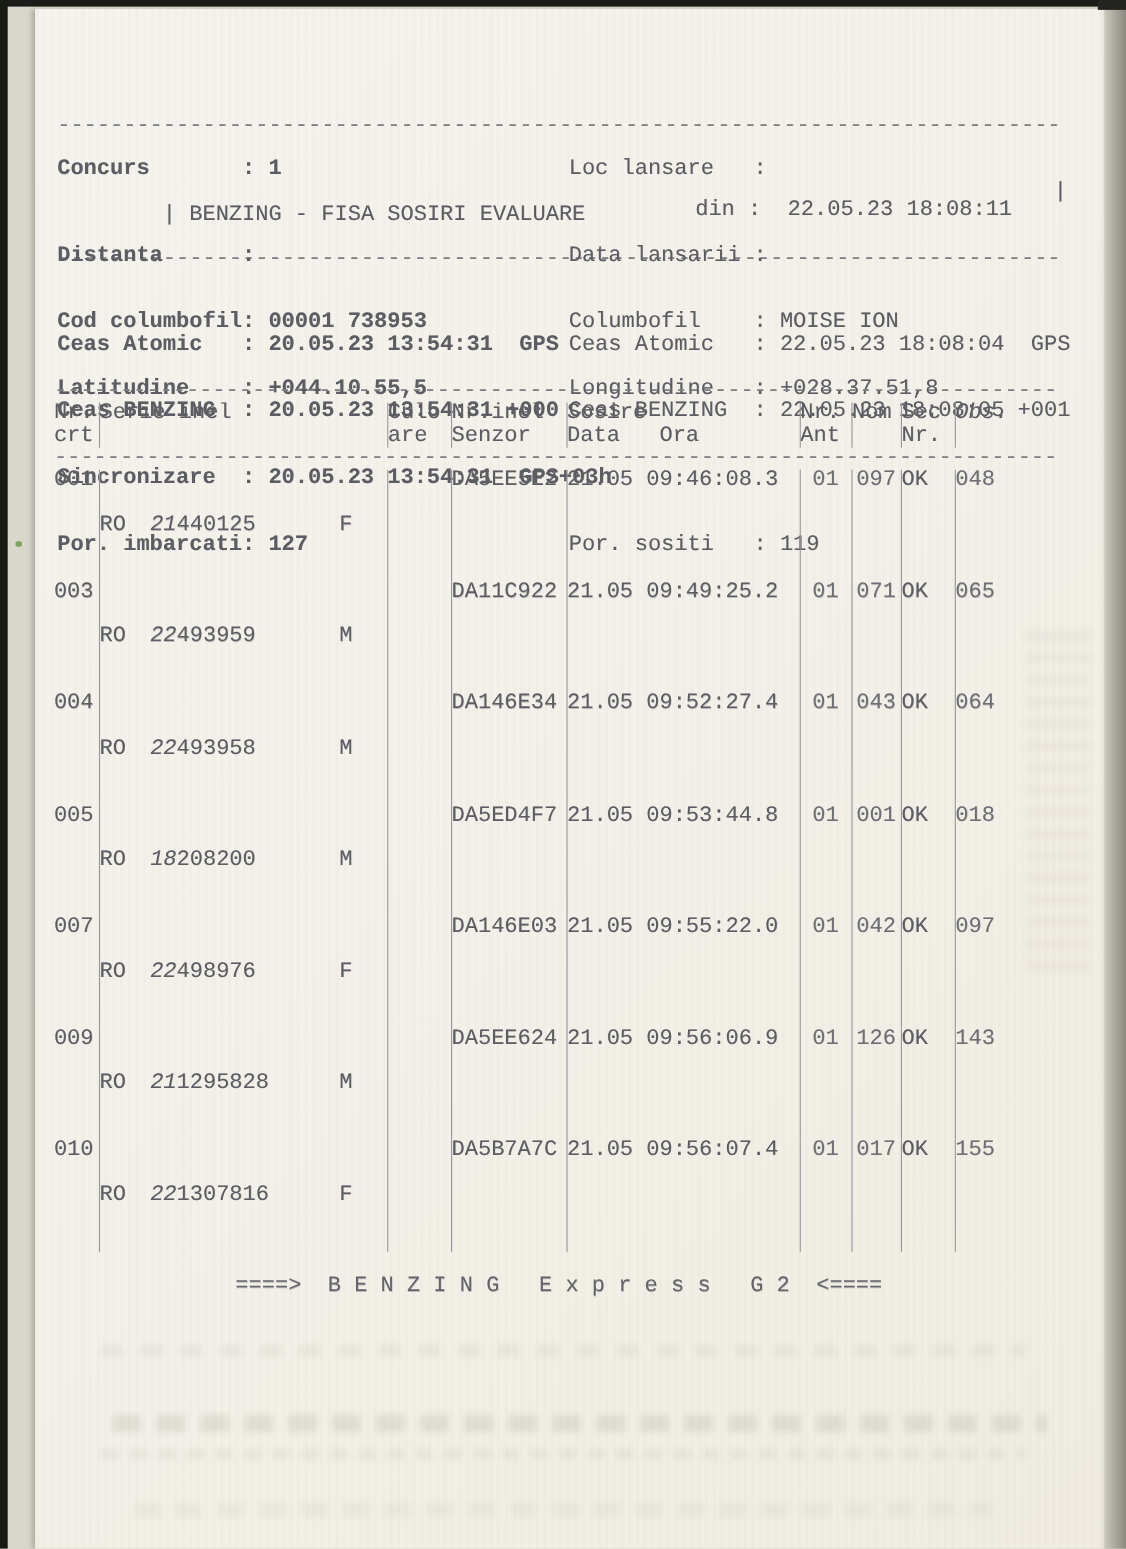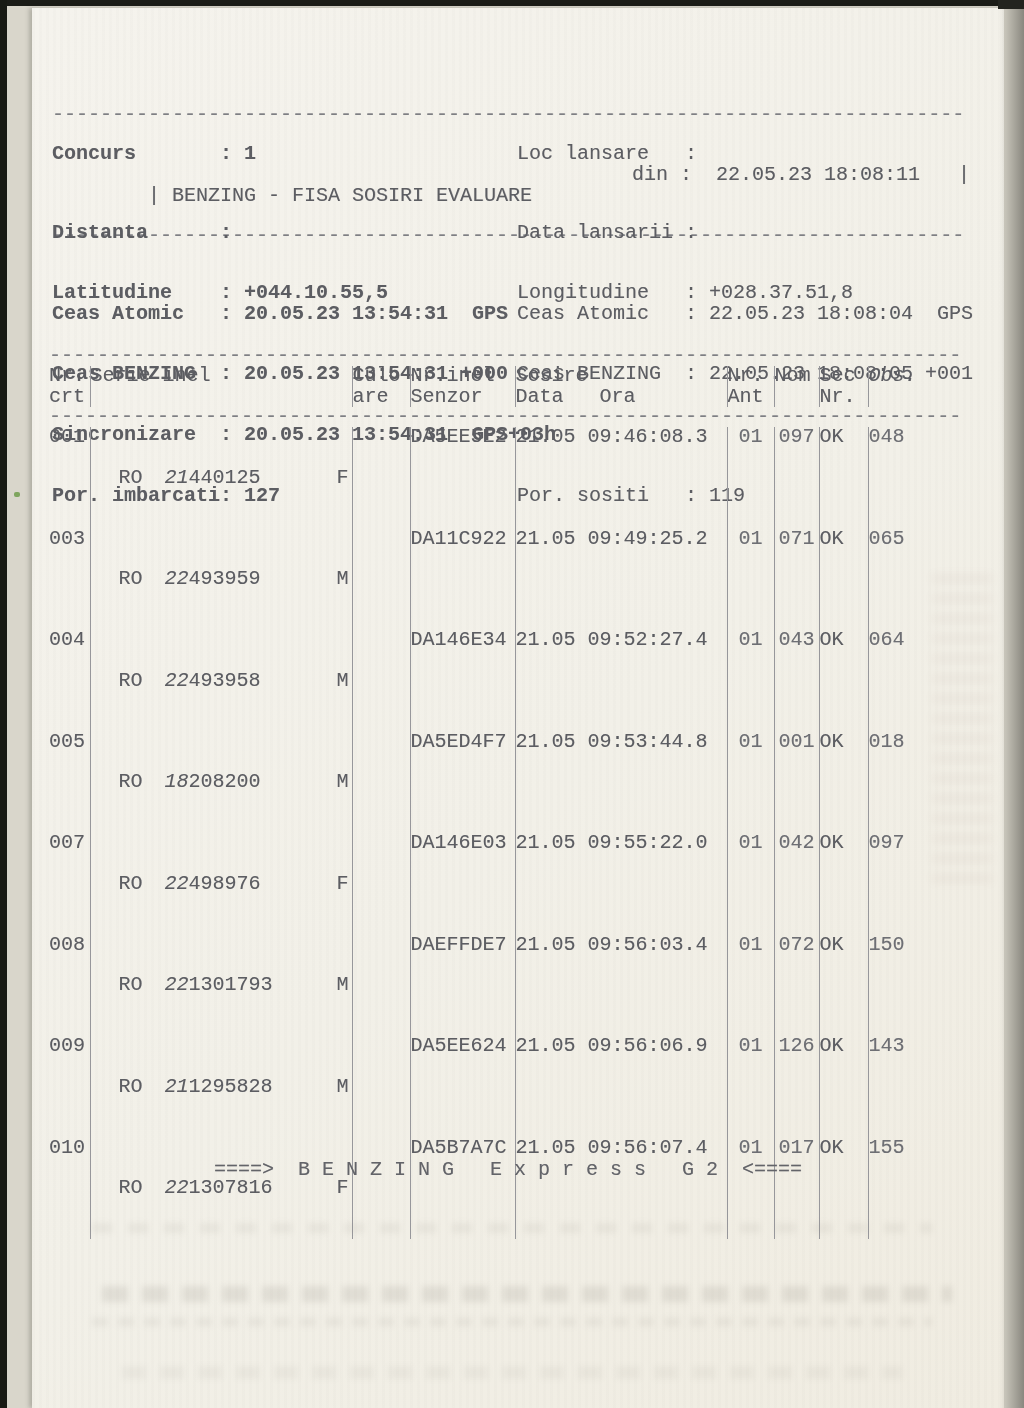--- a/index.html
+++ b/index.html
@@ -21,39 +21,39 @@
       repeating-linear-gradient(90deg, rgba(60,60,55,0.015) 0 3px, rgba(0,0,0,0) 3px 7px),
       linear-gradient(135deg,#f5f3ed 0%,#f2f0e8 55%,#f0ece1 100%);
     box-shadow:-3px 0 4px rgba(60,60,50,.25);
     color:#5c5d62;
     font-size:20px;line-height:20.3px;
   }
   .paper, .paper *{white-space:pre;}
   .hline{position:relative;width:912px;height:20.3px;}
   .dash{color:#7e7f83;letter-spacing:0;}
   .hdr-box{position:absolute;left:20px;top:56px;width:912px;}
-  .din{position:absolute;left:580px;top:0;}
+  .din{position:absolute;left:580px;top:16px;}
   .pipe-r{position:absolute;left:906px;top:0;}
   .info{position:absolute;left:20px;width:912px;}
   .ihalf-l{position:absolute;left:0;top:0;font-weight:bold;}
   .ihalf-r{position:absolute;left:465px;top:0;}
   .ilabel{display:inline-block;width:168px;}
   .ilabel::after{content:"";}
   .icolon{display:inline-block;}
   .ival{margin-left:12px;}
   
   table.sheet{position:absolute;left:17px;top:338px;width:918px;border-collapse:collapse;table-layout:fixed;
     font-size:20px;}
   table.sheet td{height:20.3px;line-height:20.3px;padding:0;vertical-align:top;font-weight:normal;overflow:hidden;}
   tr.hrow td:not(:last-child), tr.drow td:not(:last-child){border-right:1px solid #97979b;}
   tr.divider td{border:none;color:#7e7f83;}
   .c-nr{padding-left:3px;}
   .c-serie{}
   .serie-flex{display:flex;}
-  .f-country{display:inline-block;width:24px;margin-left:28px;text-align:right;}
+  .f-country{display:inline-block;width:24px;text-align:right;}
   .f-year{display:inline-block;width:24px;margin-left:22px;font-style:italic;}
   .f-ring{display:inline-block;width:114px;text-align:left;}
   .f-sex{display:inline-block;width:12px;margin-left:34px;}
   .c-senzor{padding-left:9px;}
   .c-sosire{padding-left:9px;}
   .c-ant{text-align:center;color:#6e6f74;}
   .c-nom{text-align:center;color:#6e6f74;}
   .c-sec{padding-left:8px;}
   .c-obs{padding-left:9px;color:#6e6f74;}
   .h-nr{padding-left:3px;}
@@ -104,20 +104,24 @@
     <div class="info hline" style="top:136px">
       <span class="ihalf-l"><span class="ilabel">Concurs</span><span class="icolon">:</span><span class="ival">1</span></span>
       <span class="ihalf-r"><span class="ilabel">Loc lansare</span><span class="icolon">:</span><span class="ival"></span></span>
     </div>
 
     
     <div class="info" style="top:174px">
       <div class="hline">
         <span class="ihalf-l"><span class="ilabel">Distanta</span><span class="icolon">:</span><span class="ival"></span></span>
         <span class="ihalf-r"><span class="ilabel">Data lansarii</span><span class="icolon">:</span><span class="ival"></span></span>
+      </div>
+      <div class="hline">
+        <span class="ihalf-l"><span class="ilabel">Cod columbofil</span><span class="icolon">:</span><span class="ival">00001 738953</span></span>
+        <span class="ihalf-r"><span class="ilabel">Columbofil</span><span class="icolon">:</span><span class="ival">MOISE ION</span></span>
       </div>
       <div class="hline">
         <span class="ihalf-l"><span class="ilabel">Latitudine</span><span class="icolon">:</span><span class="ival">+044.10.55,5</span></span>
         <span class="ihalf-r"><span class="ilabel">Longitudine</span><span class="icolon">:</span><span class="ival">+028.37.51,8</span></span>
       </div>
     </div>
 
     
     <div class="info" style="top:255px">
       <div class="hline">
@@ -235,33 +239,20 @@
     </td>
     <td class="c-culo"></td>
     <td class="c-senzor">DA146E03</td>
     <td class="c-sosire">21.05 09:55:22.0</td>
     <td class="c-ant">01</td>
     <td class="c-nom">042</td>
     <td class="c-sec">OK</td>
     <td class="c-obs">097</td>
   </tr>
 
-  <tr class="drow">
-    <td class="c-nr">008</td>
-    <td class="c-serie">
-      <span class="serie-flex"><span class="f-country">RO</span><span class="f-year">22</span><span class="f-ring">1301793</span><span class="f-sex">M</span></span>
-    </td>
-    <td class="c-culo"></td>
-    <td class="c-senzor">DAEFFDE7</td>
-    <td class="c-sosire">21.05 09:56:03.4</td>
-    <td class="c-ant">01</td>
-    <td class="c-nom">072</td>
-    <td class="c-sec">OK</td>
-    <td class="c-obs">150</td>
-  </tr>
 
   <tr class="drow">
     <td class="c-nr">009</td>
     <td class="c-serie">
       <span class="serie-flex"><span class="f-country">RO</span><span class="f-year">21</span><span class="f-ring">1295828</span><span class="f-sex">M</span></span>
     </td>
     <td class="c-culo"></td>
     <td class="c-senzor">DA5EE624</td>
     <td class="c-sosire">21.05 09:56:06.9</td>
     <td class="c-ant">01</td>

